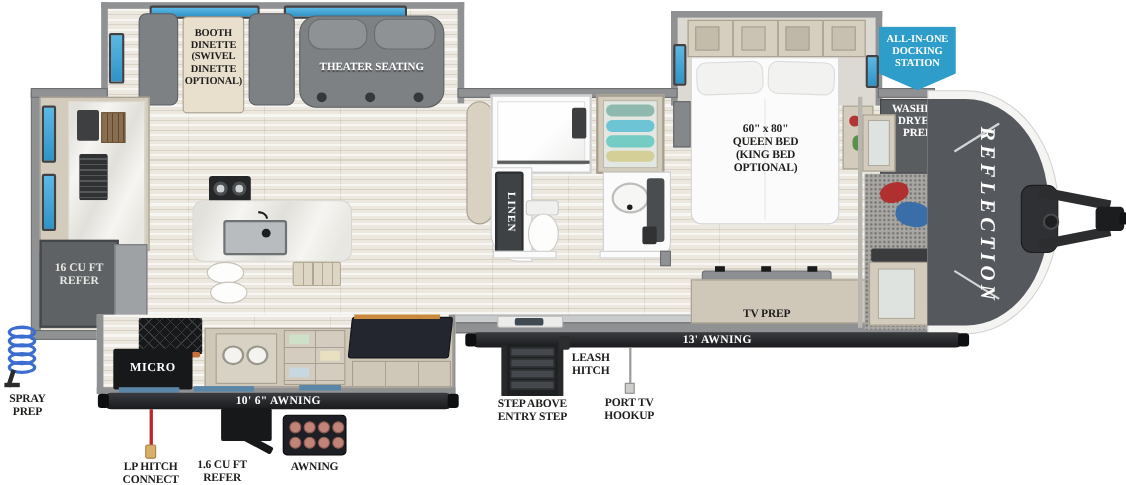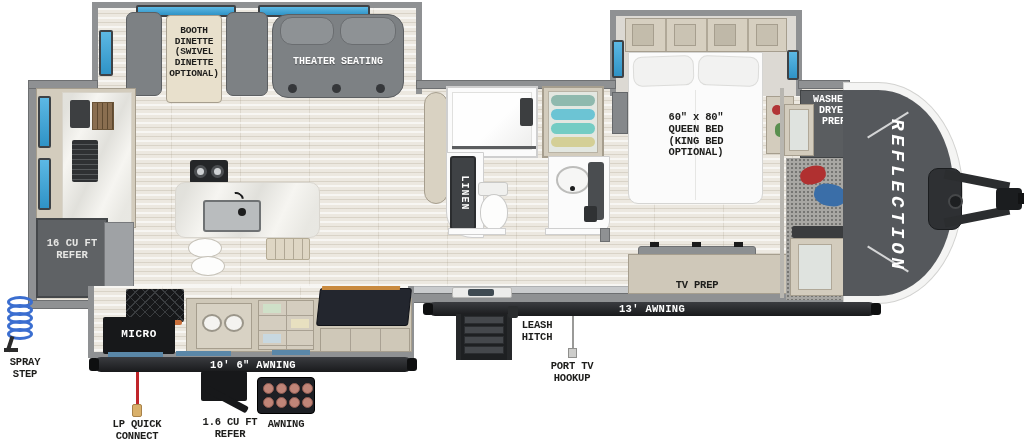--- a/index.html
+++ b/index.html
@@ -1,18 +1,18 @@
 <!DOCTYPE html>
 <html><head>
 <meta charset="utf-8">
 <style>
   * { margin:0; padding:0; box-sizing:border-box; }
   html,body { background:#fff; }
   .canvas { position:relative; width:1024px; height:441px; background:#fff; overflow:hidden;
-            font-family:Liberation Mono, monospace; }
+            font-family:Liberation Serif, serif; }
   .abs { position:absolute; }
   .wood { background-color:#ece8e0;
     background-image:
       repeating-linear-gradient(180deg, rgba(255,255,255,.6) 0 2px, rgba(0,0,0,0) 2px 5px, rgba(148,136,112,.22) 5px 6px, rgba(0,0,0,0) 6px 9px),
       repeating-linear-gradient(90deg, rgba(0,0,0,0) 0 68px, rgba(140,128,105,.16) 68px 69px); }
   .wall { background:#8f9193; border:1px solid #6d6f71; }
   .whitewall { background:#fbfbfb; border:1px solid #cfcfcf; }
   .win { background:linear-gradient(180deg,#5cb8e4,#2f93c6); border:2px solid #3e4246; border-radius:2px; }
   .lbl { color:#1d1d1b; font-weight:bold; text-align:center; white-space:pre-line; line-height:1.12; letter-spacing:-0.2px; }
   .lblw { color:#fff; font-weight:bold; text-align:center; white-space:pre-line; line-height:1.12; }
@@ -217,38 +217,40 @@
   </div>
   <div class="abs" style="left:89px;top:358px;width:10px;height:13px;background:#0e0f10;border-radius:3px;"></div>
   <div class="abs" style="left:407px;top:358px;width:10px;height:13px;background:#0e0f10;border-radius:3px;"></div>
 
   <div class="abs" style="left:456px;top:314px;width:56px;height:46px;border-left:5px solid #26282a;border-right:5px solid #26282a;background:#1e2022;">
     <div class="stepbar"></div>
     <div class="stepbar"></div>
     <div class="stepbar"></div>
     <div class="stepbar"></div>
   </div>
+  <div class="abs lbl" style="left:444px;top:362px;width:80px;font-size:10.5px;">STEP ABOVE
+ENTRY STEP</div>
 
   <div class="abs" style="left:508px;top:306px;width:10px;height:12px;background:#2b2d2f;border-radius:2px;"></div>
   <div class="abs lbl" style="left:511px;top:320px;width:52px;font-size:10.5px;">LEASH
 HITCH</div>
 
   <div class="abs" style="left:572px;top:316px;width:2px;height:34px;background:#9a9a98;"></div>
   <div class="abs" style="left:568px;top:348px;width:9px;height:10px;background:#cdcdcb;border:1px solid #8f8f8d;"></div>
   <div class="abs lbl" style="left:541px;top:361px;width:62px;font-size:10.5px;">PORT TV
 HOOKUP</div>
 
   <div class="abs" style="left:136px;top:372px;width:3px;height:34px;background:#c0252a;"></div>
   <div class="abs" style="left:132px;top:404px;width:10px;height:13px;background:#d9b06a;border:1px solid #a8824a;border-radius:2px;"></div>
-  <div class="abs lbl" style="left:95px;top:419px;width:84px;font-size:10.5px;">LP QUICK
+  <div class="abs lbl" style="left:95px;top:419px;width:84px;font-size:10.5px;">LP HITCH
 CONNECT</div>
 
   <div class="abs dark" style="left:201px;top:371px;width:46px;height:30px;border-radius:2px;"></div>
   <div class="abs" style="left:204px;top:396px;width:46px;height:7px;background:#17181a;transform:rotate(28deg);border-radius:2px;"></div>
-  <div class="abs lbl" style="left:196px;top:417px;width:68px;font-size:10.5px;">1.6 CU FT
+  <div class="abs lbl" style="left:168px;top:417px;width:68px;font-size:10.5px;">1.6 CU FT
 REFER</div>
 
   <div class="abs" style="left:257px;top:377px;width:58px;height:37px;background:#1d1f24;border:1px solid #000;border-radius:4px;display:grid;grid-template-columns:repeat(4,1fr);gap:2px;padding:5px;">
     <span class="gcirc"></span>
       <span class="gcirc"></span>
       <span class="gcirc"></span>
       <span class="gcirc"></span>
     <span class="gcirc"></span>
       <span class="gcirc"></span>
       <span class="gcirc"></span>
@@ -259,16 +261,19 @@
   <div class="abs" style="left:7px;top:296px;width:28px;height:50px;">
     <span class="coil" style="top:0;"></span>
       <span class="coil" style="top:8px;"></span>
       <span class="coil" style="top:16px;"></span>
       <span class="coil" style="top:24px;"></span>
       <span class="coil" style="top:32px;"></span>
   </div>
   <div class="abs" style="left:8px;top:336px;width:4px;height:16px;background:#2b2b2b;transform:rotate(18deg);"></div>
   <div class="abs" style="left:4px;top:348px;width:14px;height:4px;background:#2b2b2b;"></div>
   <div class="abs lbl" style="left:0px;top:357px;width:50px;font-size:10.5px;">SPRAY
-STEP</div>
-
+PREP</div>
+
+  <div class="abs badge" style="left:799px;top:24px;width:70px;height:58px;padding-top:7px;clip-path:polygon(0 0,100% 0,100% 74%,50% 100%,0 74%);">ALL-IN-ONE
+DOCKING
+STATION</div>
 
 </div>
 
 </body></html>

